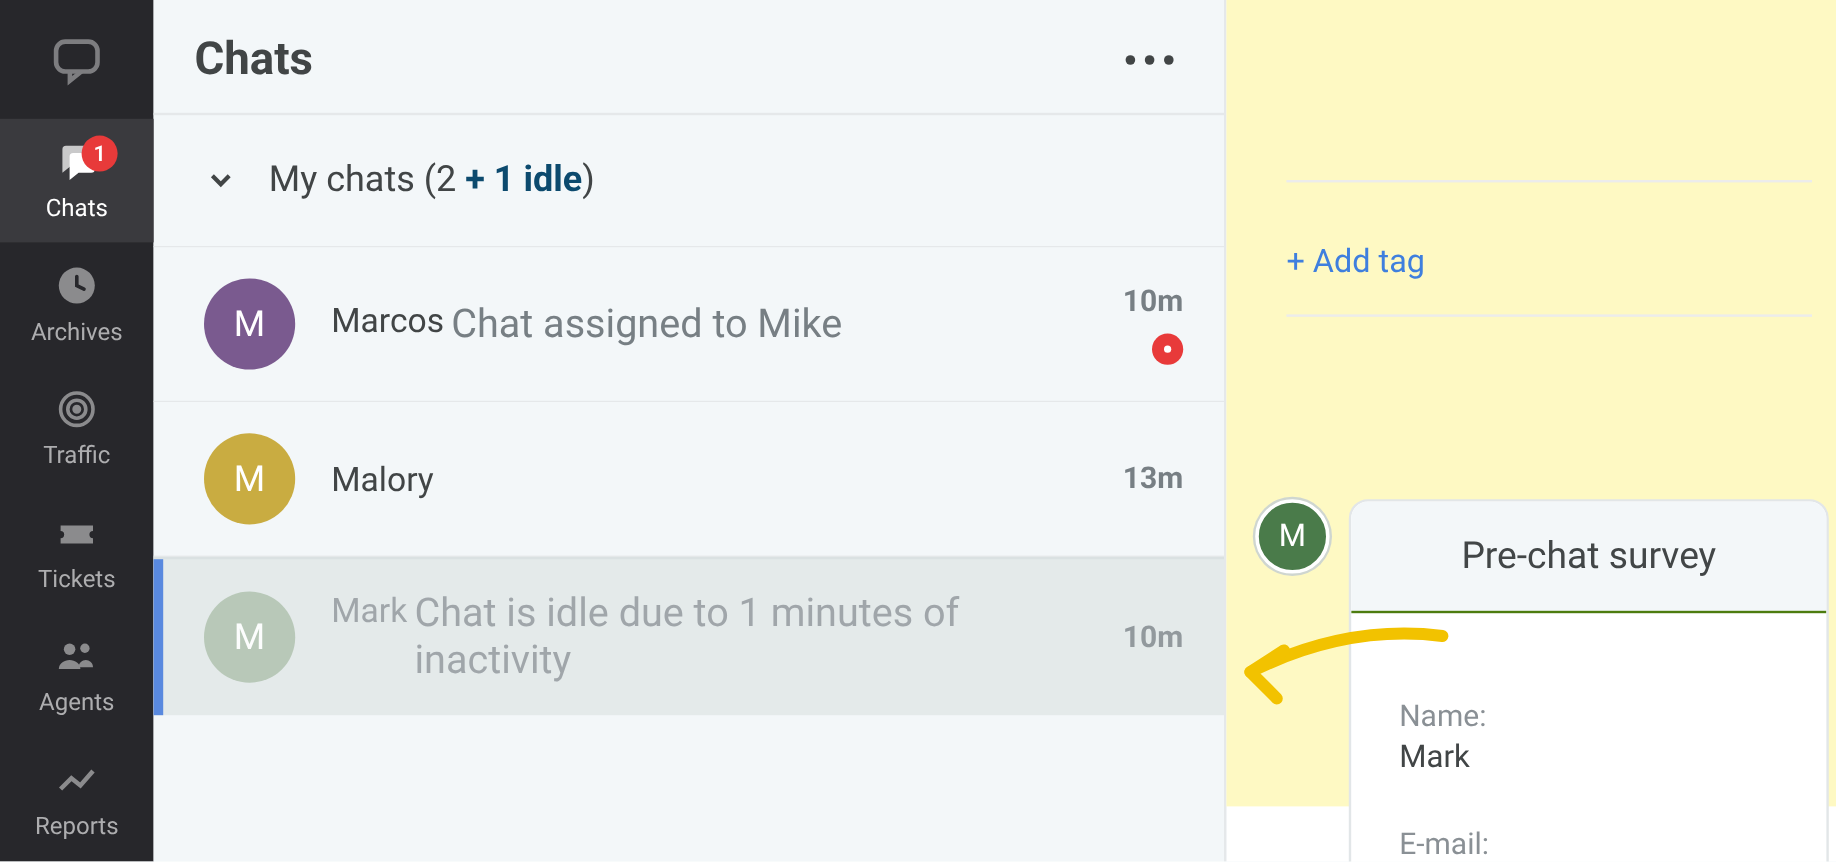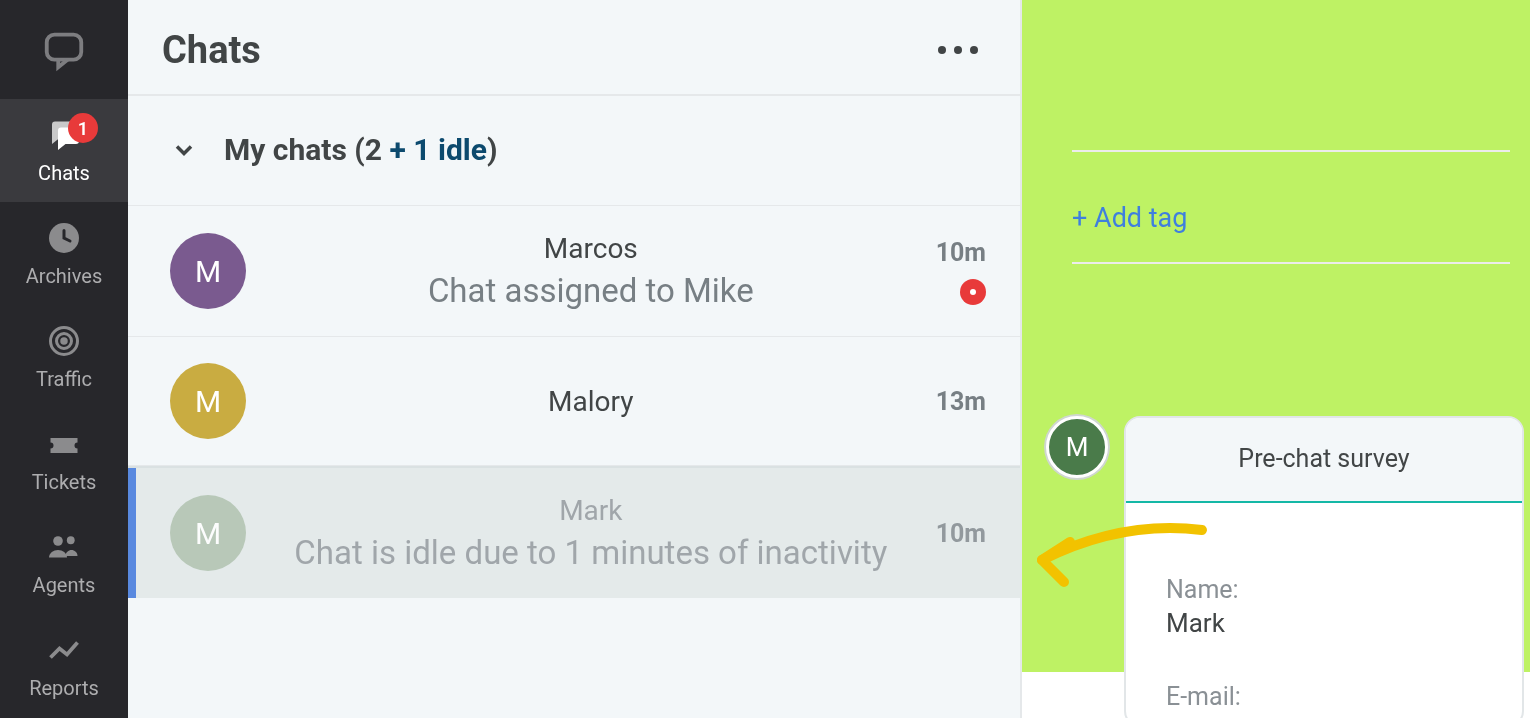--- a/index.html
+++ b/index.html
@@ -83,21 +83,21 @@
   .more-dots span{ width:8px; height:8px; border-radius:50%; background:#414546; }
 
   .section-header {
     display:flex;
     align-items:center;
     gap: 26px;
     padding: 36px 34px 28px 42px;
   }
   .chev { color:#414546; }
   .section-title { font-size: 30px; color:#414546; font-weight:400;}
-  .section-title b { font-weight:700; }
+  .section-title b { font-weight:400; }
   .section-title .idle { color:#0c4a6e; font-weight:700;}
 
   .chat-list { }
   .chat-row {
     display:flex;
     align-items:center;
     padding: 26px 34px 26px 42px;
     border-bottom: 1px solid #e5e8ea;
     gap: 30px;
     cursor:pointer;
@@ -117,39 +117,39 @@
     left:0; top:0; bottom:0;
     width:8px;
     background:#2f6bd8;
   }
   .avatar {
     width:76px; height:76px; border-radius:50%;
     display:flex; align-items:center; justify-content:center;
     color:#fff; font-size:30px; font-weight:400;
     flex-shrink:0;
   }
-  .chat-body { flex:1; display:flex; flex-direction:column; gap:6px; min-width:0;text-align:center;}
+  .chat-body { flex:1; display:flex; flex-direction:row; gap:6px; min-width:0;}
   .chat-name { font-size:28px; color:#414546; font-weight:400;}
   .chat-preview { font-size:33px; color:#777f84; }
   .chat-row.faded .chat-name,
   .chat-row.faded .chat-preview { color:#8a9095; }
   .chat-meta { display:flex; flex-direction:column; align-items:flex-end; gap:12px;font-weight:bold;}
   .chat-time { font-size:25px; color:#777f84; }
   .dot-red {
     width:26px; height:26px; border-radius:50%;
     background:#e83a3a;
     display:flex; align-items:center; justify-content:center;
   }
   .dot-red::after{ content:""; width:6px; height:6px; background:#fff; border-radius:50%;}
 
   
   .right-panel {
     flex:1;
     height:672px;
-    background:#bef264;
+    background:#fef9c3;
     position:relative;
     padding: 20px;
   }
   .right-sep { border:none; border-top:2px solid #ececec; }
   .add-tag {
     color:#3f7fde;
     font-size:27px;
     font-weight:400;
     cursor:pointer;
     display:inline-block;
@@ -178,25 +178,25 @@
   .survey-card {
     width: 400px;
     border:2px solid #e2e6e8;
     border-radius: 16px;
     overflow:hidden;
     background:#fff;
   }
   .survey-head {
     background:#f3f7f9;
     text-align:center;
-    font-size:25px;
+    font-size:31px;
     color:#424647;
     padding: 26px 10px 28px 10px;
     font-weight:400;
-    border-bottom:2px solid #14b8a6;
+    border-bottom:2px solid #4d7c0f;
   }
   .survey-body { padding: 28px 40px 10px 40px;}
   .survey-label { font-size:25px; color:#8a9095; margin-bottom:4px;margin-top:44px;}
   .survey-value { font-size:26px; color:#414546; margin-bottom:24px;}
 
   
   .arrow-svg { position:absolute; left:0px; top:500px; pointer-events:none; }
 </style>
 </head>
 <body>

